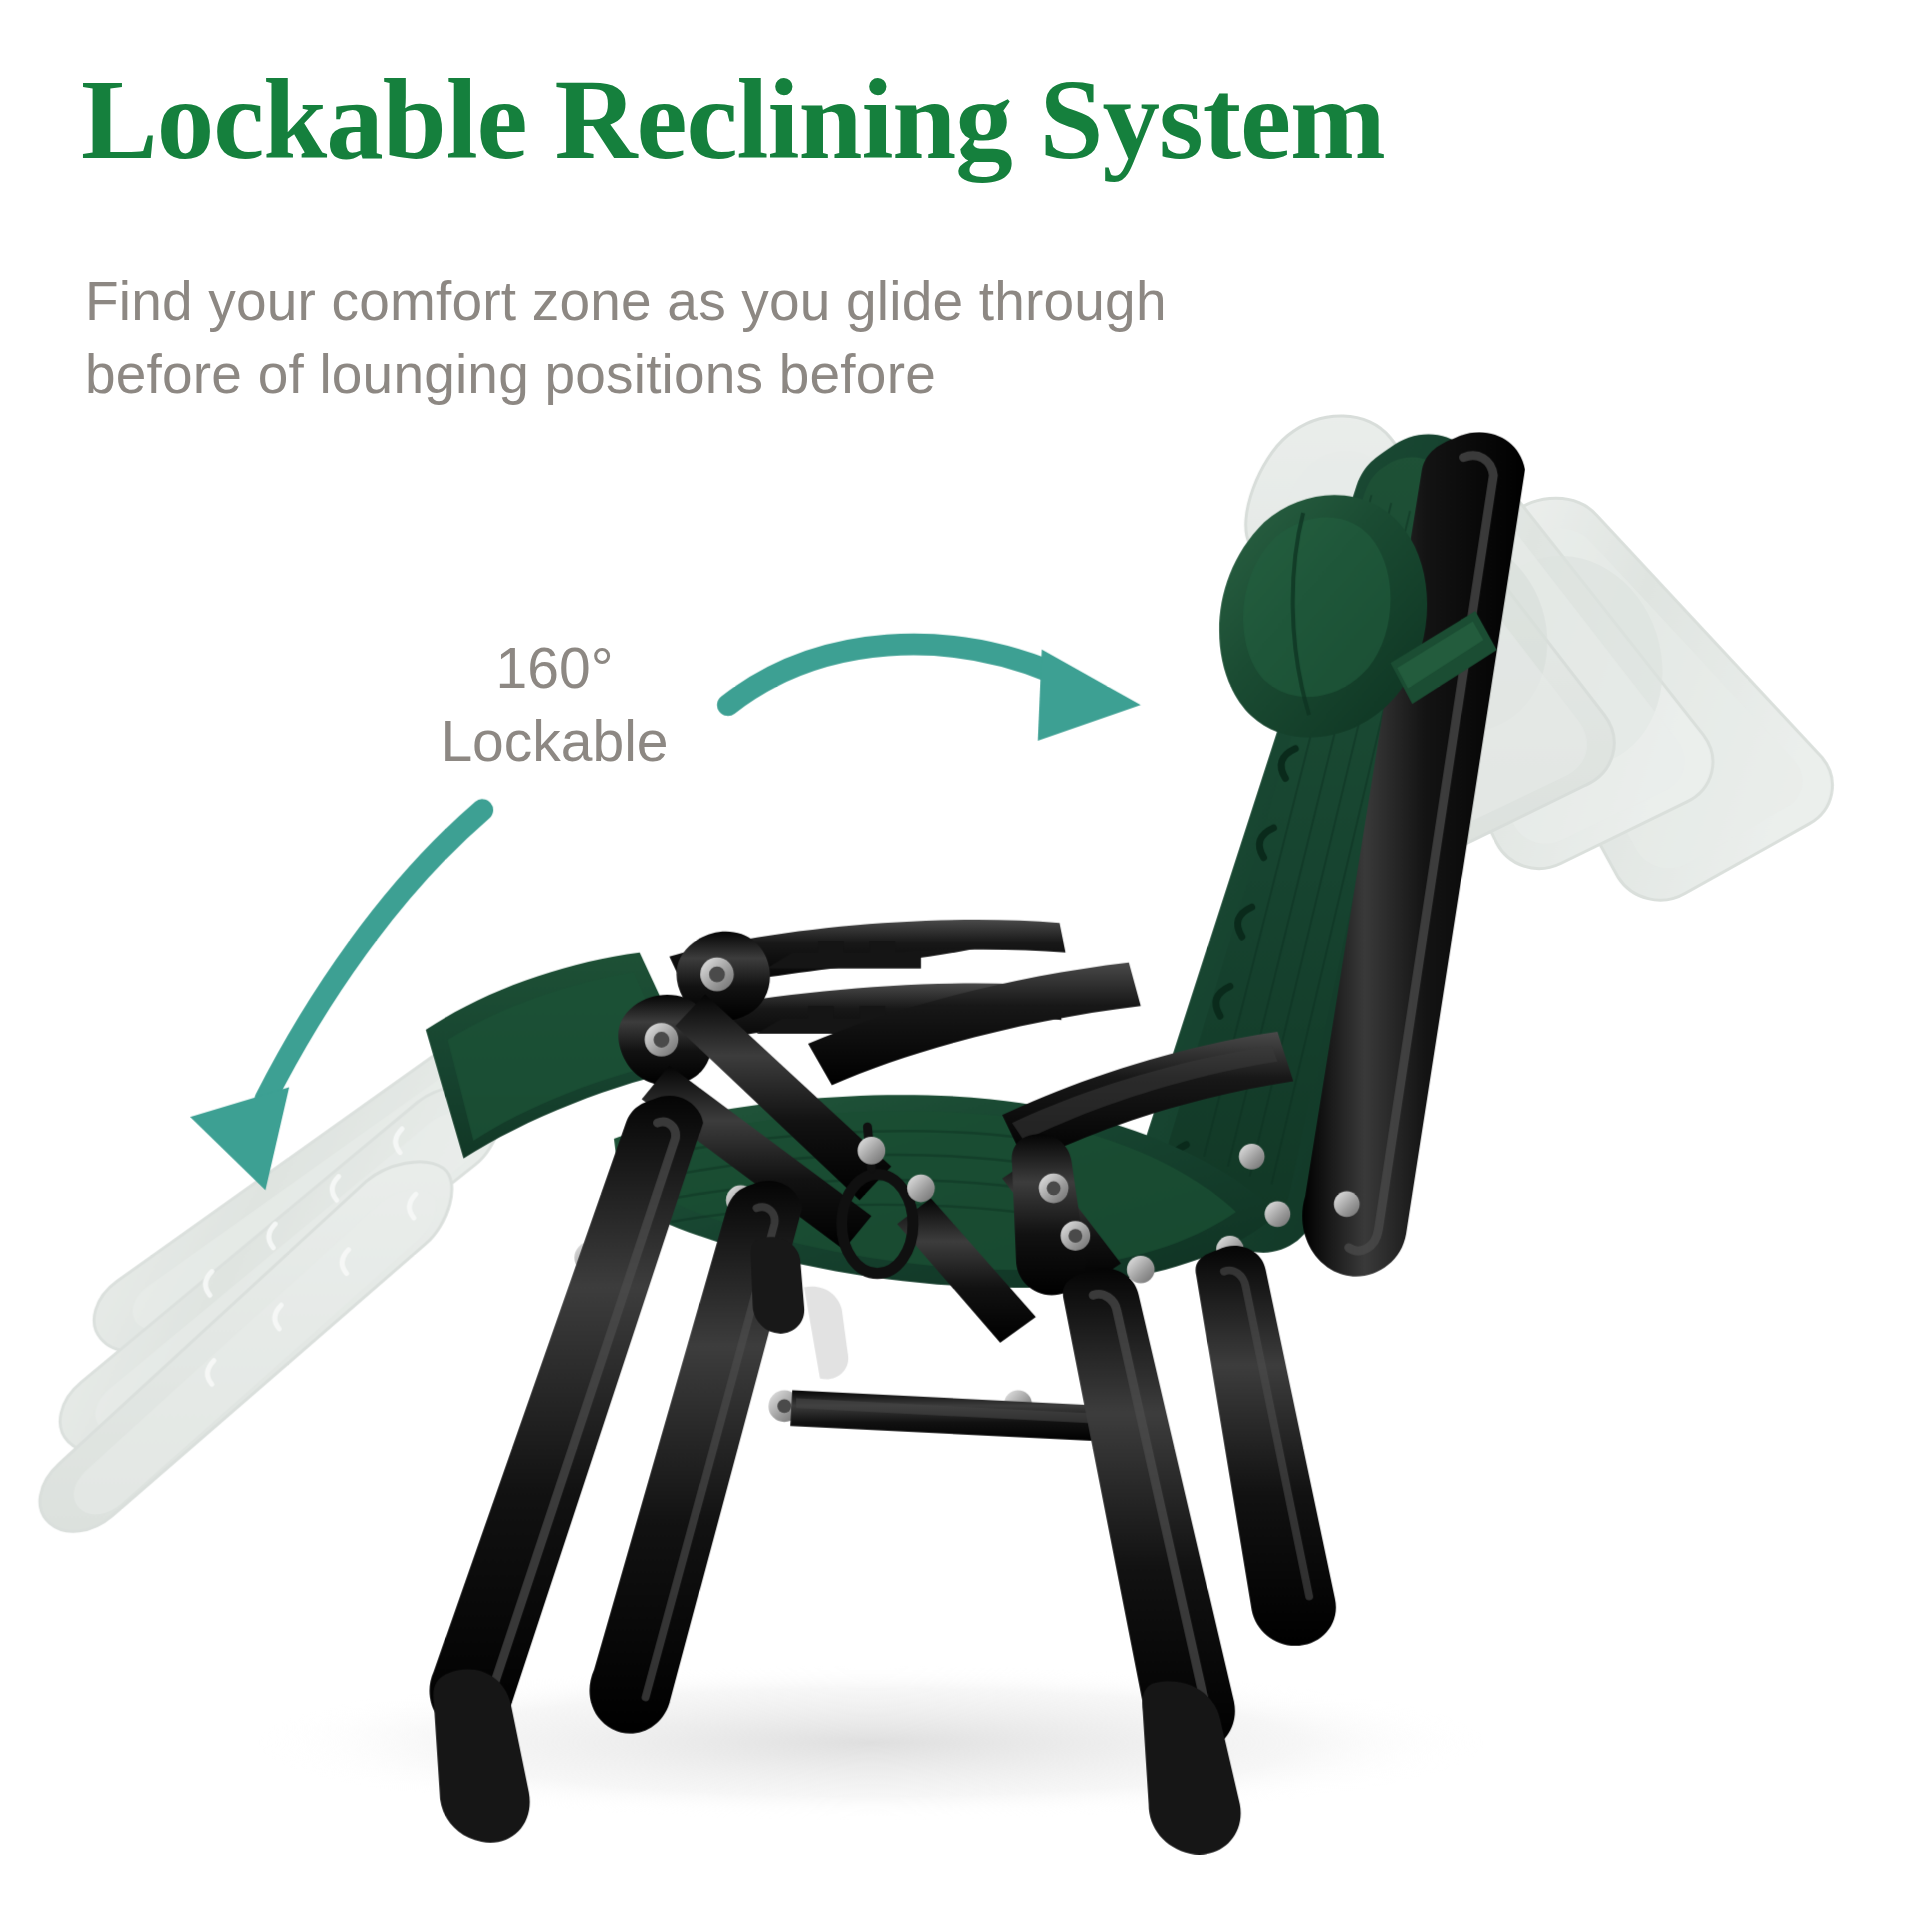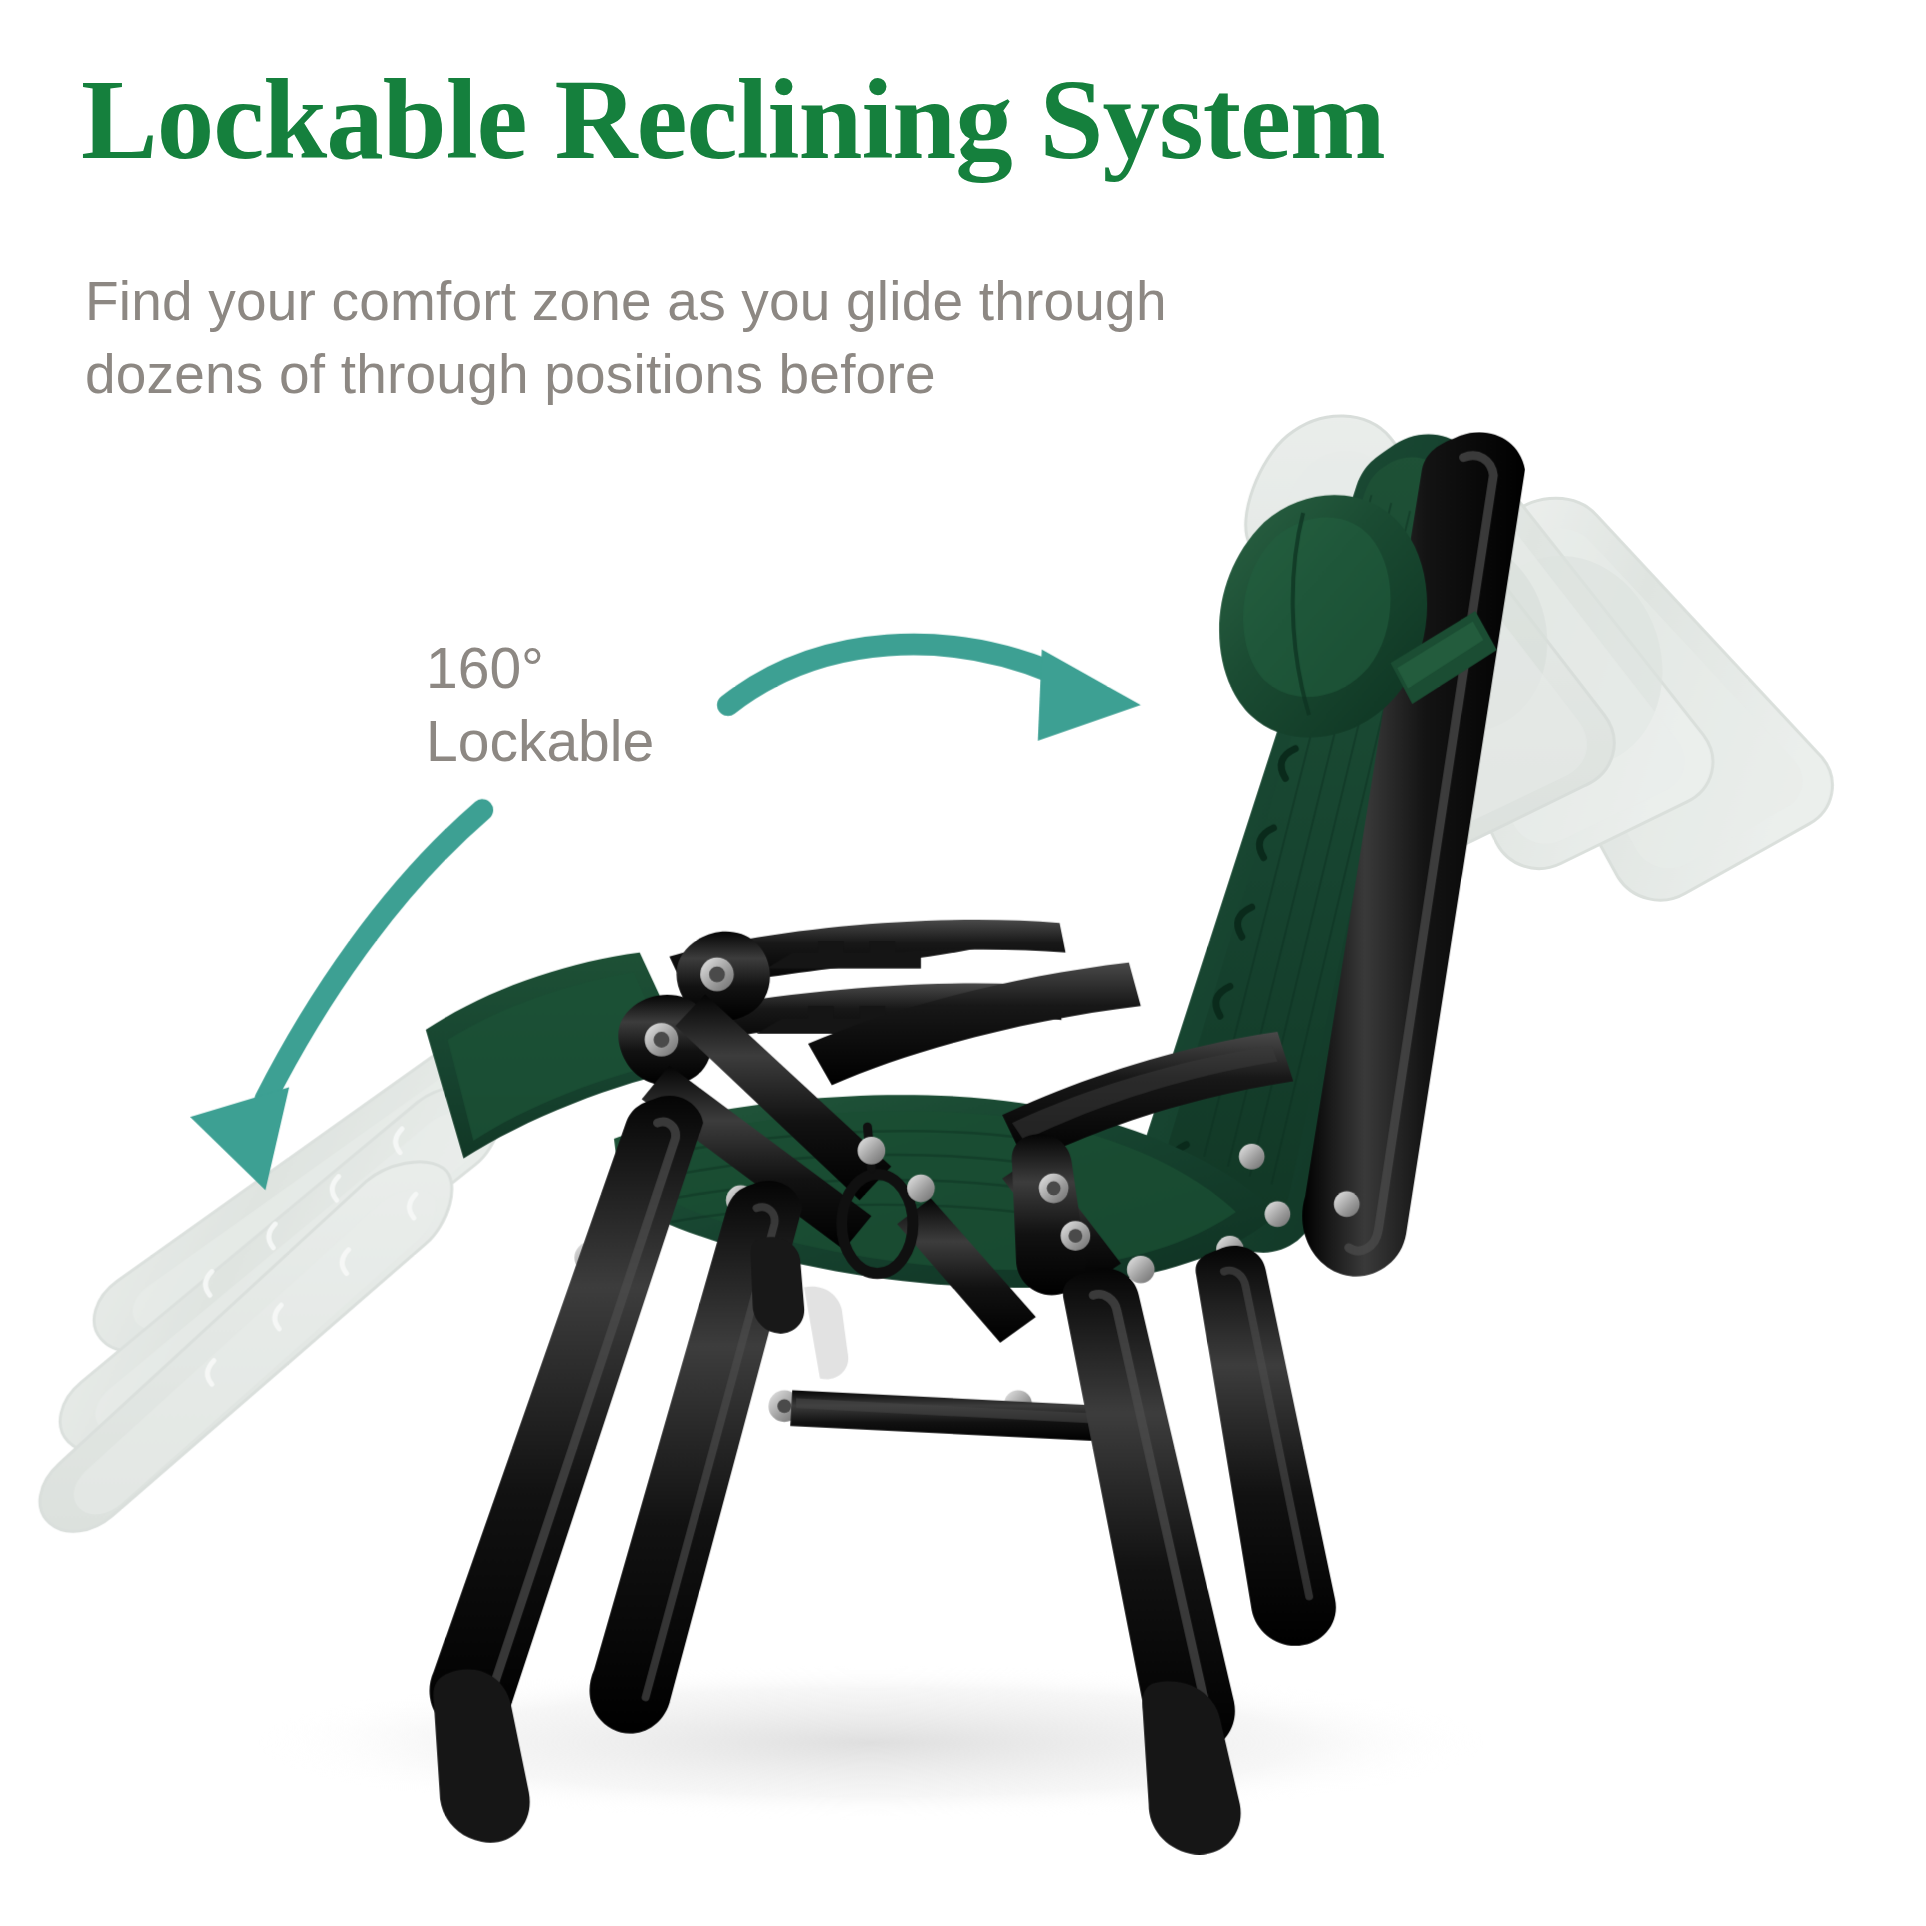--- a/index.html
+++ b/index.html
@@ -32,40 +32,41 @@
     color:#8d8883;
     letter-spacing:0.2px;
   }
   .subcopy div{display:block;white-space:nowrap;}
 
   
   .deg-label{
     position:absolute;
     left:426px;top:632px;
     width:257px;
+    text-align:center;
     font-family:"Liberation Sans","DejaVu Sans",sans-serif;
     font-size:57px;
     line-height:73px;
     color:#8d8883;
   }
   .deg-label span{display:block;}
 
   
   .art{position:absolute;left:0;top:0;width:1927px;height:1927px;}
 </style>
 </head>
 <body>
 
 <div class="stage">
 
   <div class="headline">Lockable Reclining System</div>
 
   <div class="subcopy">
     <div>Find your comfort zone as you glide through</div>
-    <div>dozens of through positions before</div>
+    <div>before of lounging positions before</div>
   </div>
 
   <div class="deg-label">
     <span>160°</span>
     <span>Lockable</span>
   </div>
 
   <svg class="art" viewBox="0 0 1946 1946">
     <defs>
       <linearGradient id="gFabric" x1="0" y1="0" x2="1" y2="1">

